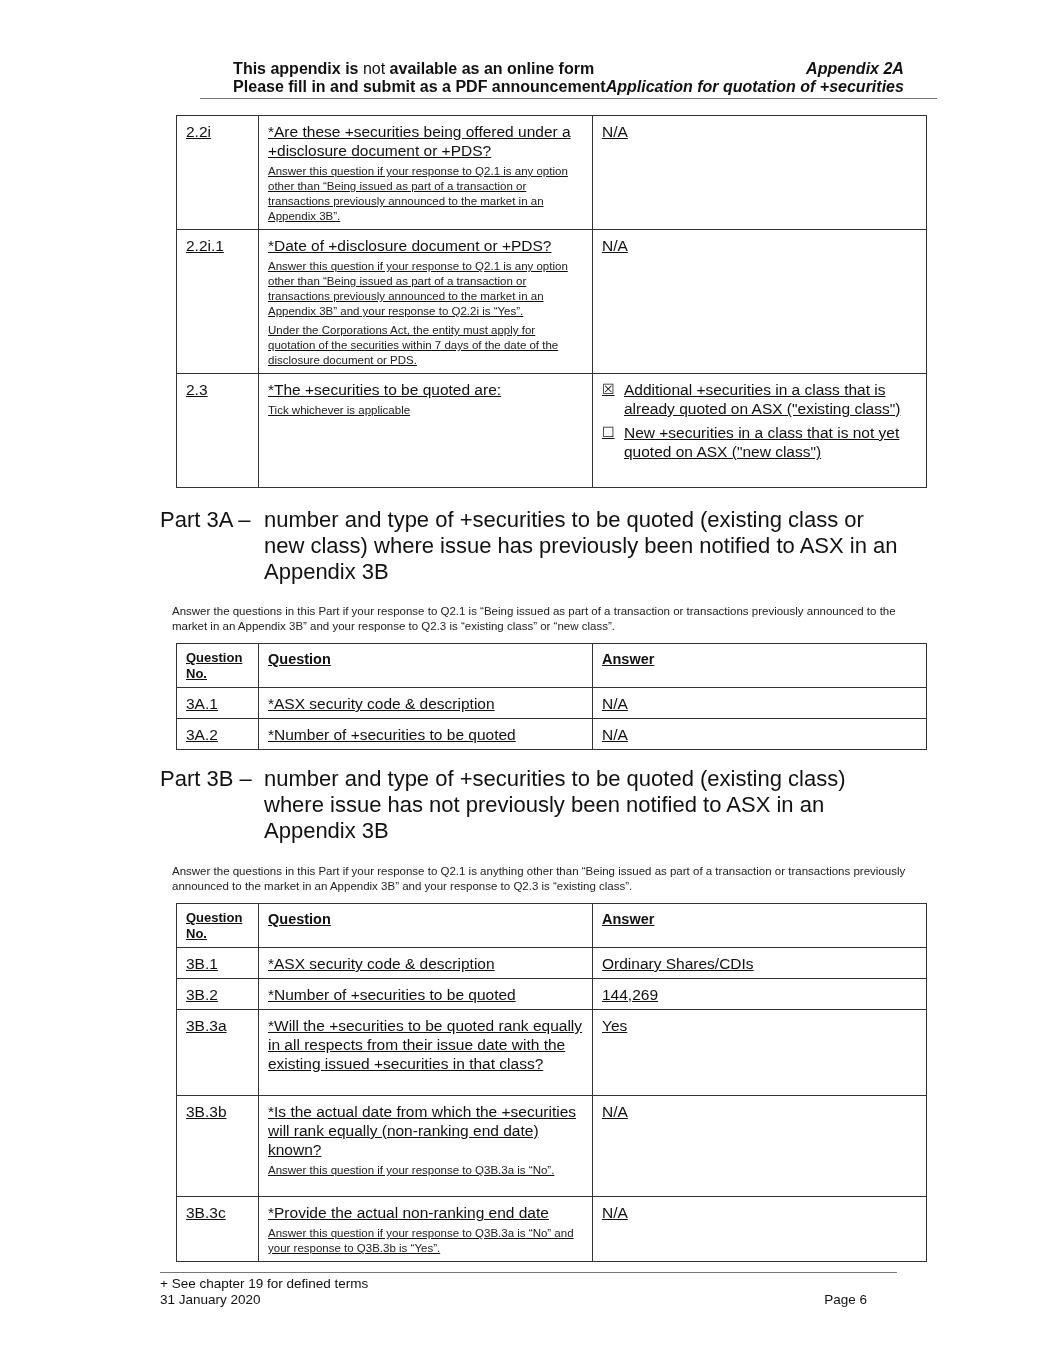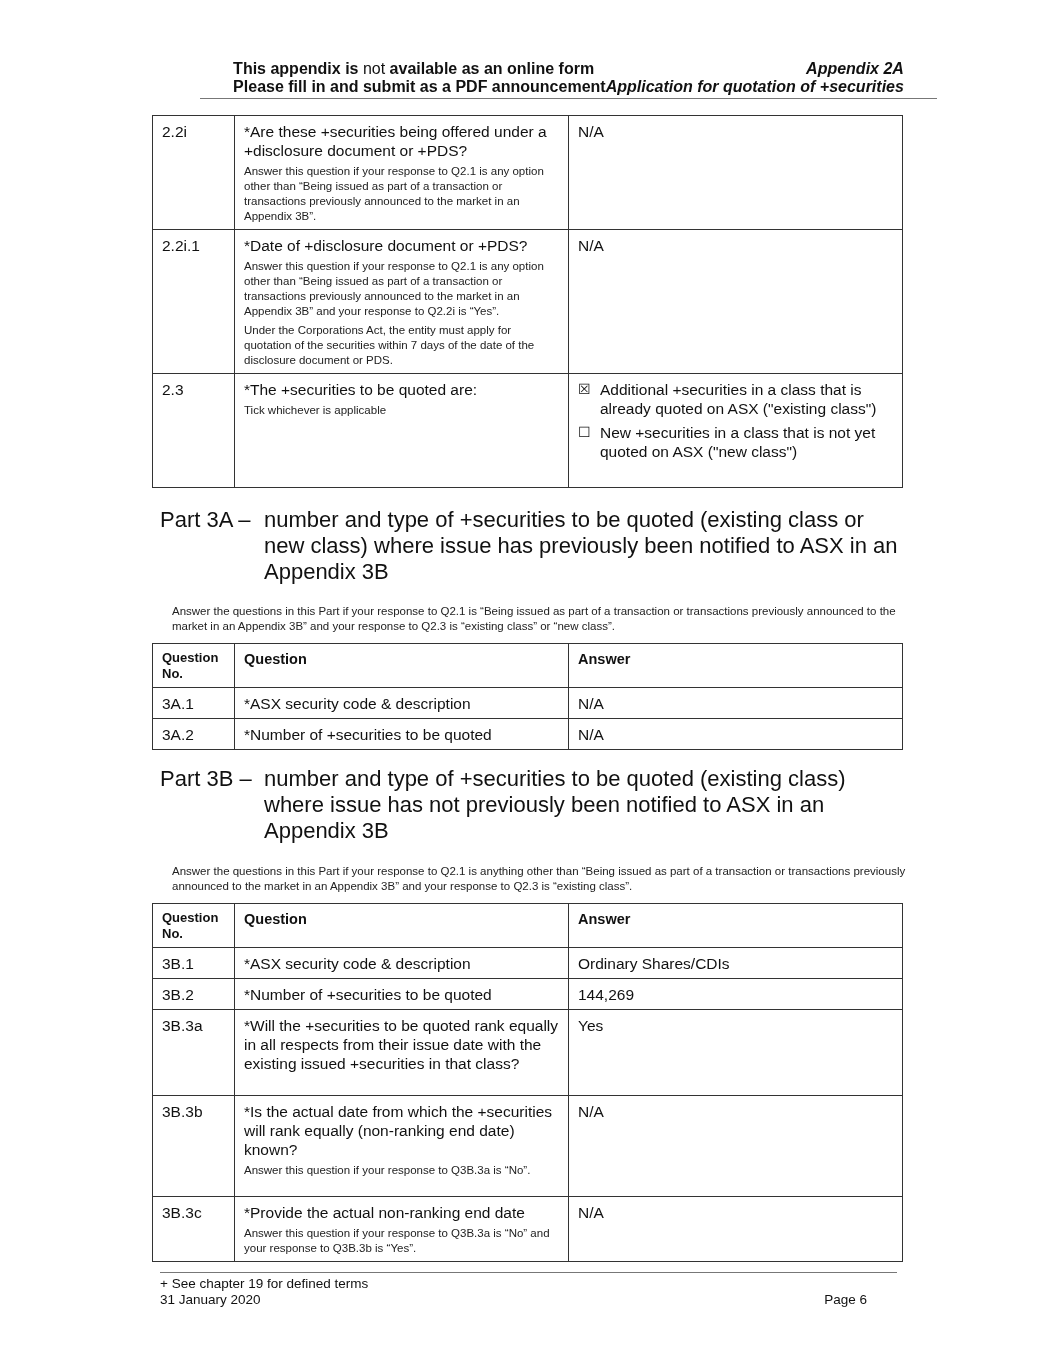--- a/index.html
+++ b/index.html
@@ -28,26 +28,27 @@
       font-size: 16px;
       line-height: 18px;
       margin-left: 40px;
     }
     .page-header .hl { text-align: left; }
     .page-header .hr { text-align: right; font-style: italic; }
     .page-header .normal { font-weight: normal; }
 
     table.form {
       position: absolute;
-      left: 152px;
+      left: 176px;
       width: 750px;
       border-collapse: collapse;
       table-layout: fixed;
       font-size: 15.5px;
       line-height: 19px;
+      text-decoration: underline;
     }
     table.form td, table.form th {
       border: 1px solid #333333;
       vertical-align: top;
       padding: 6px 9px 5px 9px;
       text-align: left;
     }
     table.form col.c1 { width: 82px; }
     table.form col.c2 { width: 334px; }
     table.form col.c3 { width: 334px; }

